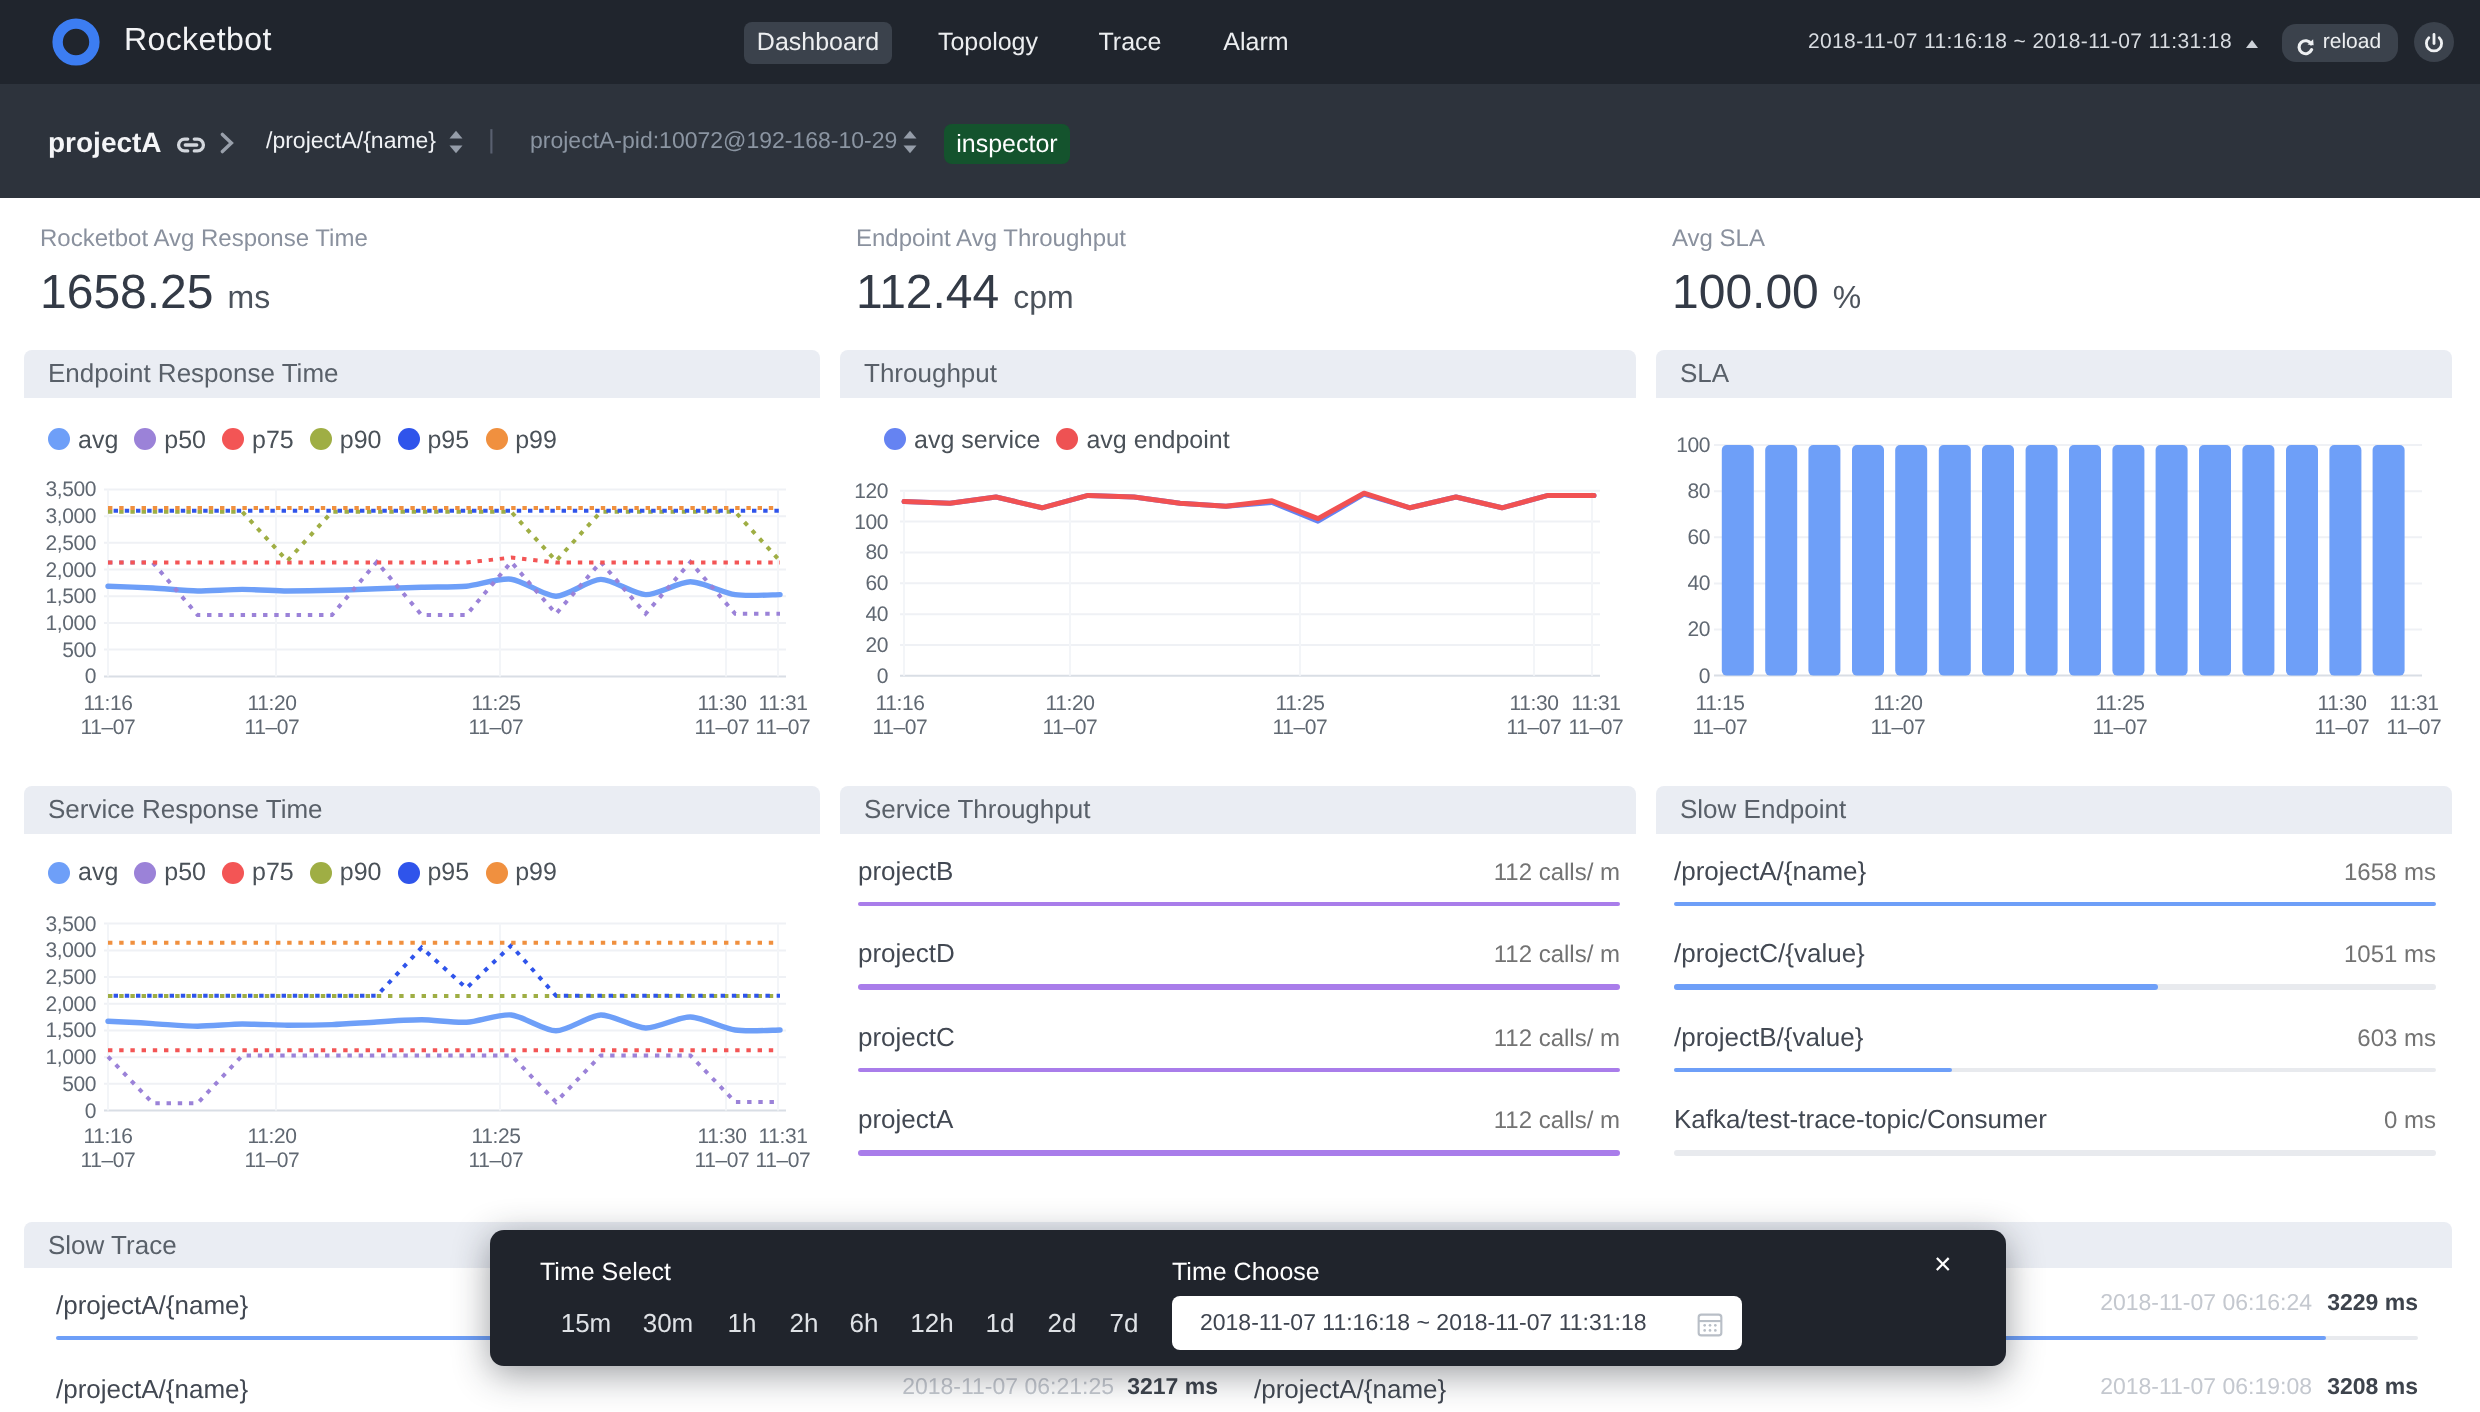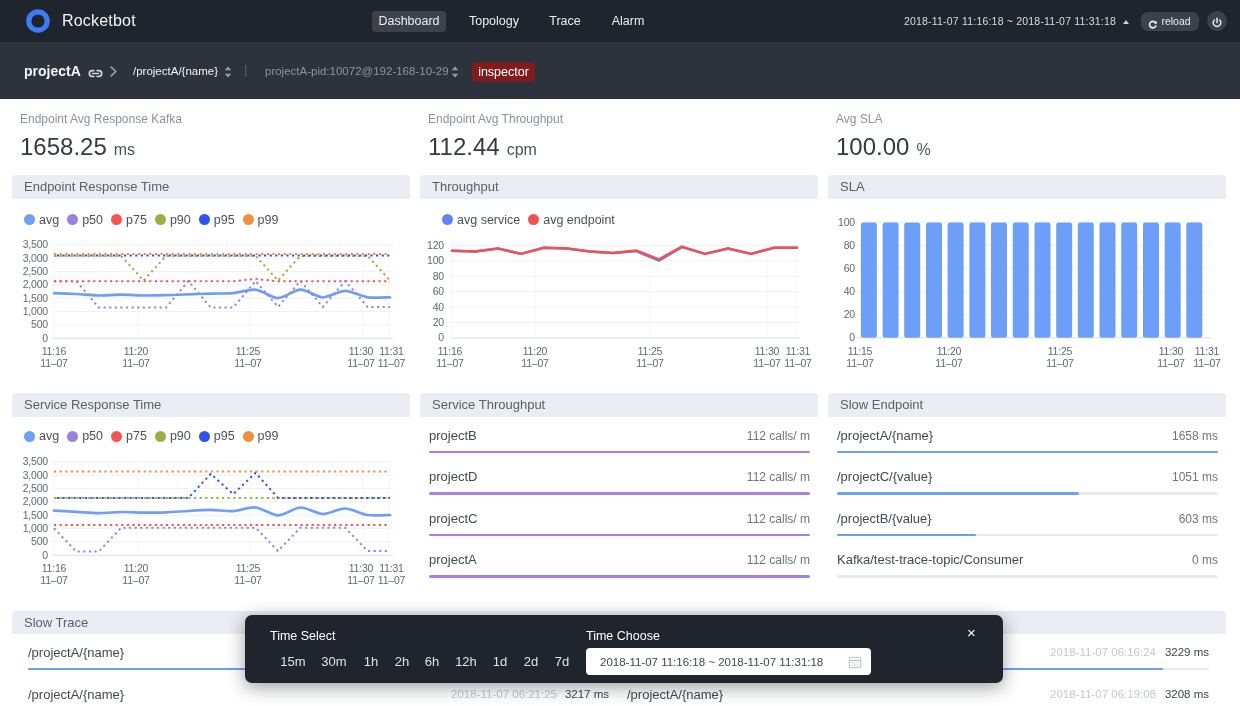--- a/index.html
+++ b/index.html
@@ -21,21 +21,21 @@
 svg.charts text{font-family:"Liberation Sans",sans-serif}
 .charts{position:absolute;left:0;top:0}
 .mtitle{position:absolute;font-size:12px;color:#8a919e}
 .mval{position:absolute;font-size:24px;color:#333a46}
 .munit{font-size:16px;color:#4c535c;margin-left:7px}
 .lname{position:absolute;font-size:13px;color:#424852}
 .lval{position:absolute;font-size:12px;color:#737373}
 .lbar{position:absolute;height:2.5px;border-radius:2px}
 .tname{position:absolute;font-size:13px;color:#424852}
 .tdate{position:absolute;font-size:11.5px;color:#c4c8cf}
-.tval{position:absolute;font-size:11.5px;font-weight:400;color:#3d434c}
+.tval{position:absolute;font-size:11.5px;font-weight:700;color:#3d434c}
 .popup{position:absolute;left:245px;top:615px;width:758px;height:68px;background:#20242c;
  border-radius:7px;box-shadow:0 4px 18px rgba(30,35,44,.45)}
 .ptitle{position:absolute;font-size:12.5px;font-weight:400;color:#fff}
 .popt{position:absolute;top:38.5px;width:34px;text-align:center;font-size:13px;color:#dfe2e6}
 .pinput{position:absolute;left:341px;top:33px;width:285px;height:27px;background:#fff;border-radius:4px}
 .pitext{position:absolute;left:14px;top:7px;font-size:12.5px;color:#3f4550}
 .pclose{position:absolute;left:722px;top:9px;font-size:15px;color:#fff}
 
 </style></head><body>
 <div class="page">
@@ -77,23 +77,23 @@
 <span style="position:absolute;left:224px;top:22px"><svg width="8" height="12" viewBox="0 0 9 14" fill="#959da9">
           <path d="M4.5 0.5 L8.3 5 H0.7 Z"></path>
           <path d="M4.5 13.5 L8.3 9 H0.7 Z"></path>
         </svg></span>
 <span style="position:absolute;left:244px;top:20px;font-size:13px;color:#596070">|</span>
 <span style="position:absolute;left:265px;top:22.5px;font-size:11.5px;color:#8b95a2">projectA-pid:10072@192-168-10-29</span>
 <span style="position:absolute;left:451px;top:22px"><svg width="8" height="12" viewBox="0 0 9 14" fill="#959da9">
           <path d="M4.5 0.5 L8.3 5 H0.7 Z"></path>
           <path d="M4.5 13.5 L8.3 9 H0.7 Z"></path>
         </svg></span>
-<div style="position:absolute;left:472px;top:20px;width:63px;height:20px;background:#7f1d1d;border-radius:4px;font-size:12.5px;color:#fff;text-align:center;line-height:20px">inspector</div>
+<div style="position:absolute;left:472px;top:20px;width:63px;height:20px;background:#14532d;border-radius:4px;font-size:12.5px;color:#fff;text-align:center;line-height:20px">inspector</div>
 </div>
-<div class="mtitle" style="left:20px;top:112px">Endpoint Avg Response Kafka</div>
+<div class="mtitle" style="left:20px;top:112px">Rocketbot Avg Response Time</div>
 <div class="mval" style="left:20px;top:133px">1658.25<span class="munit">ms</span></div>
 <div class="mtitle" style="left:428px;top:112px">Endpoint Avg Throughput</div>
 <div class="mval" style="left:428px;top:133px">112.44<span class="munit">cpm</span></div>
 <div class="mtitle" style="left:836px;top:112px">Avg SLA</div>
 <div class="mval" style="left:836px;top:133px">100.00<span class="munit">%</span></div>
 <div class="ph" style="left:12px;top:175px;width:398px">Endpoint Response Time</div>
 <div class="ph" style="left:420px;top:175px;width:398px">Throughput</div>
 <div class="ph" style="left:828px;top:175px;width:398px">SLA</div>
 <div class="ph" style="left:12px;top:393px;width:398px">Service Response Time</div>
 <div class="ph" style="left:828px;top:393px;width:398px">Slow Endpoint</div>

